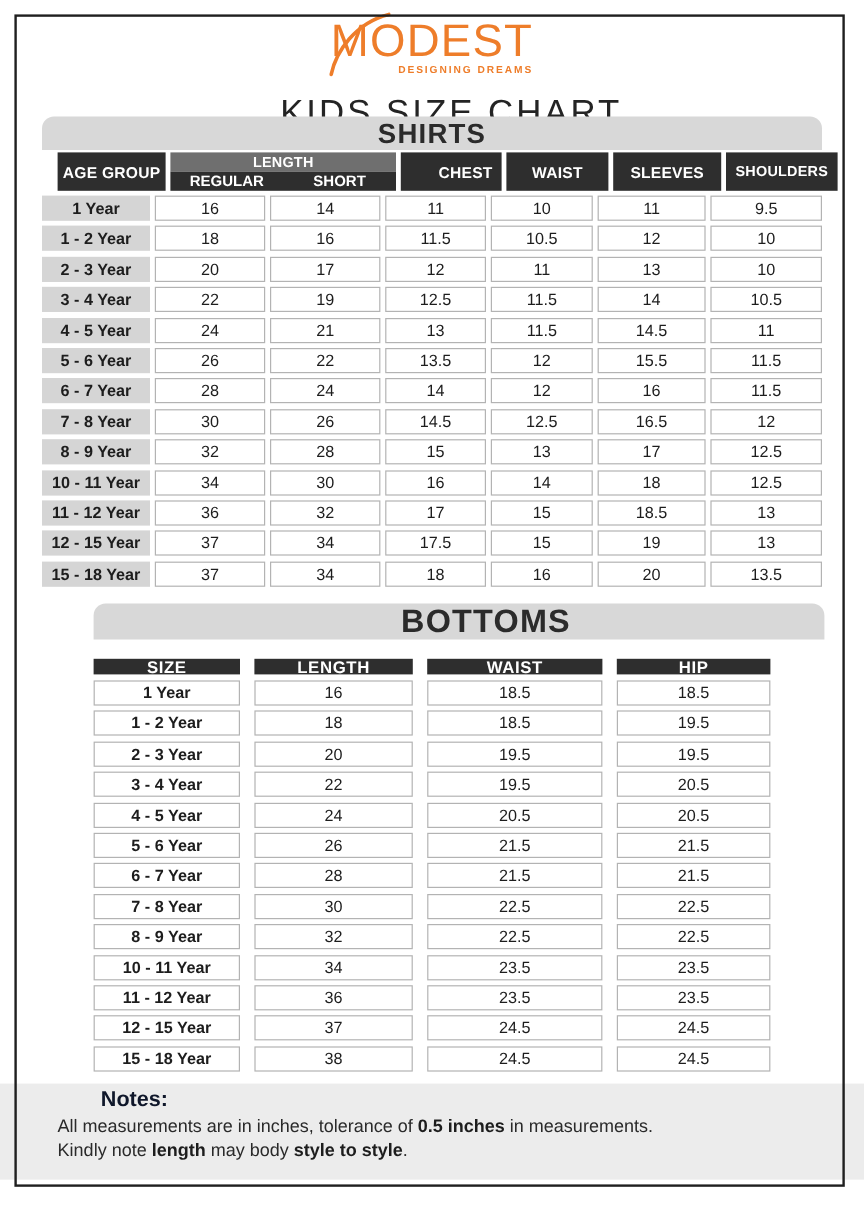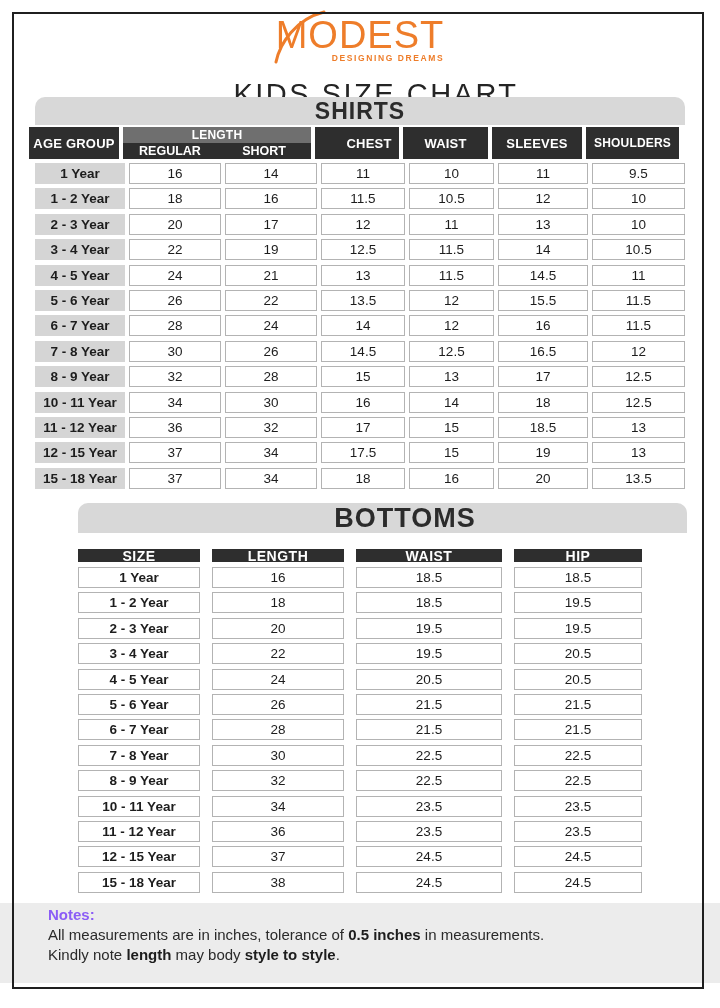--- a/index.html
+++ b/index.html
@@ -23,21 +23,21 @@
   .page-title{position:absolute;top:62px;left:0;width:720px;margin:16px;text-align:center;
     font-size:29px;font-weight:400;letter-spacing:2.5px;color:#242424;}
 
   
   .bar{position:absolute;background:#d8d8d8;display:flex;align-items:center;justify-content:center;
     font-weight:800;color:#2b2b2b;border-radius:10px 10px 0 0;}
   .shirts-bar{left:35px;top:97px;width:650px;height:28px;font-size:23px;letter-spacing:1px;}
   .bottoms-bar{left:78px;top:503px;width:564px;height:30px;font-size:27px;letter-spacing:1px;padding-left:45px;}
 
   
-  .shirts-header{position:absolute;left:29px;top:127px;width:650px;display:grid;
+  .shirts-header{position:absolute;left:48px;top:127px;width:650px;display:grid;
     grid-template-columns:90px 92px 92px 84px 85px 90px 93px;grid-template-rows:16px 16px;column-gap:4px;row-gap:0;}
   .hcell{background:#2e2e2e;color:#ffffff;font-weight:700;font-size:13px;display:flex;align-items:center;justify-content:center;letter-spacing:0.2px;}
   .sh-age{grid-column:1;grid-row:1/3;}
   .sh-length{grid-column:2/4;grid-row:1;background:#6f6f6f;font-size:12px;}
   .sh-length-sub{grid-column:2/4;grid-row:2;background:#2e2e2e;display:flex;}
   .sh-length-sub span{flex:1;text-align:center;color:#fff;font-weight:700;font-size:12.5px;line-height:16px;}
   .sh-chest{grid-column:4;grid-row:1/3;padding-left:24px;}
   .sh-waist{grid-column:5;grid-row:1/3;}
   .sh-sleeves{grid-column:6;grid-row:1/3;}
   .sh-shoulders{grid-column:7;grid-row:1/3;font-size:12px;}
@@ -53,21 +53,21 @@
   .bottoms-header{position:absolute;left:78px;top:537px;width:564px;display:grid;
     grid-template-columns:122px 132px 146px 128px;column-gap:12px;grid-auto-rows:25px;}
   .bottoms-header .hcell{font-size:14px;letter-spacing:0.5px;margin-top:12px;}
   .bottoms-body{position:absolute;left:78px;top:567px;width:564px;display:grid;
     grid-template-columns:122px 132px 146px 128px;grid-auto-rows:21px;gap:4.4px 12px;}
   .size-cell{background:#ffffff;border:1px solid #b3b3b3;box-sizing:border-box;font-weight:700;font-size:13.5px;
     display:flex;align-items:center;justify-content:center;}
 
   
   .notes{position:absolute;left:48px;top:906px;width:630px;z-index:4;}
-  .notes-title{font-size:15px;font-weight:700;color:#8b5cf6;margin-bottom:2px;}
+  .notes-title{font-size:18px;font-weight:700;color:#0f172a;margin-bottom:2px;margin-left:36px;}
   .notes-line{font-size:15px;color:#2a2a2a;line-height:20px;}
   .notes-line b{color:#1d1d1d;}
 </style>
 </head>
 <body>
 
 <div class="notes-band"></div>
 <div class="frame"></div>
 
 <div class="content">

